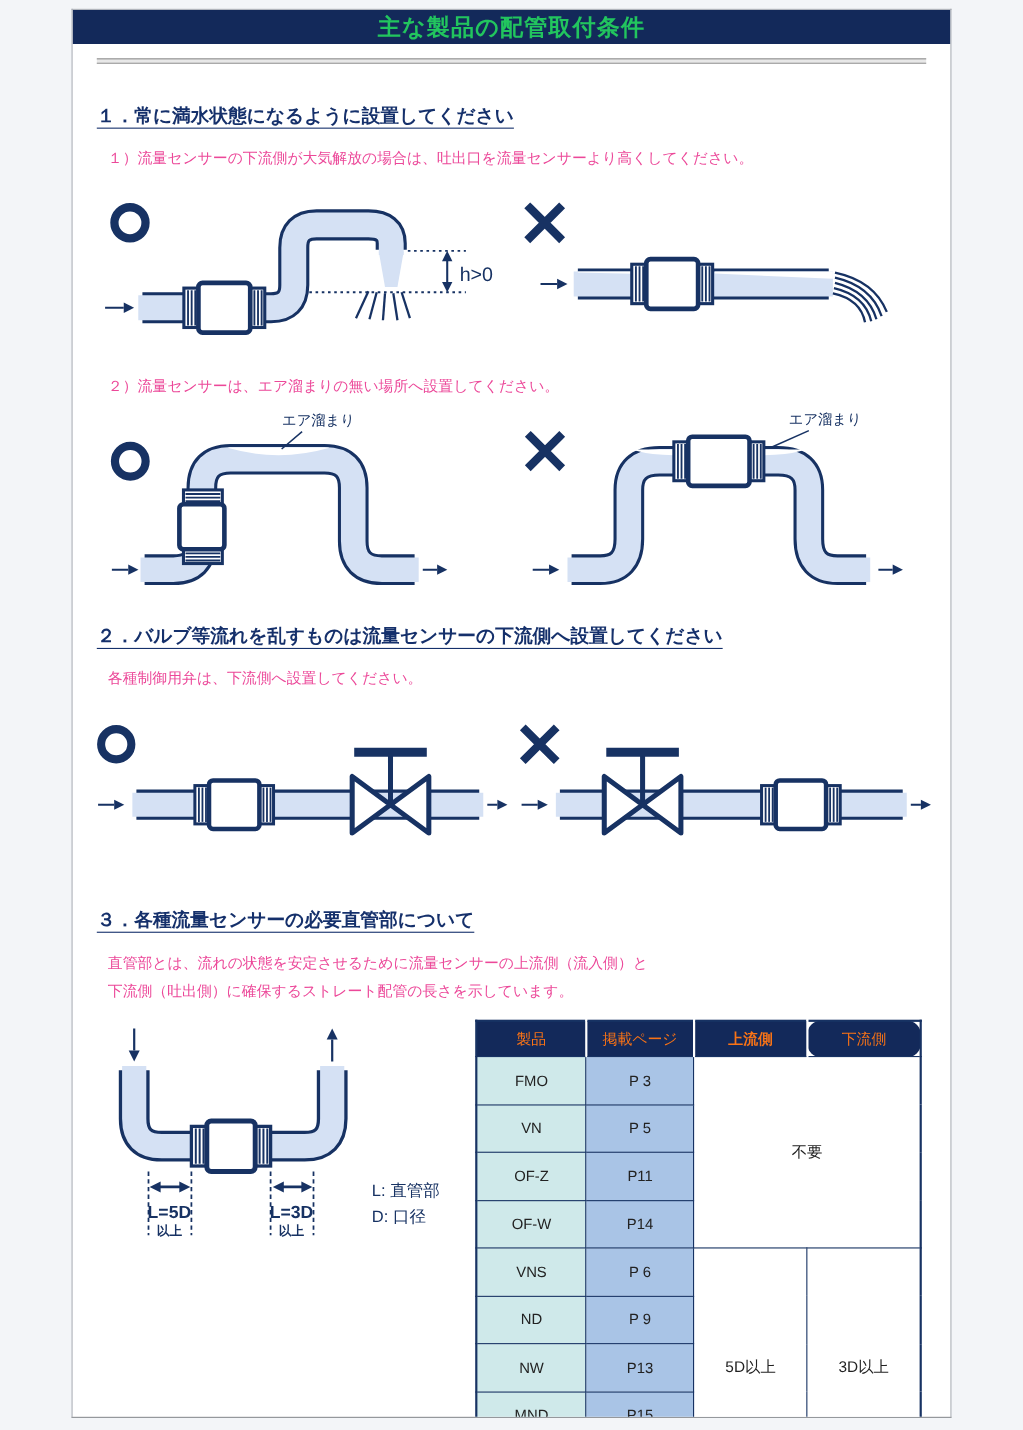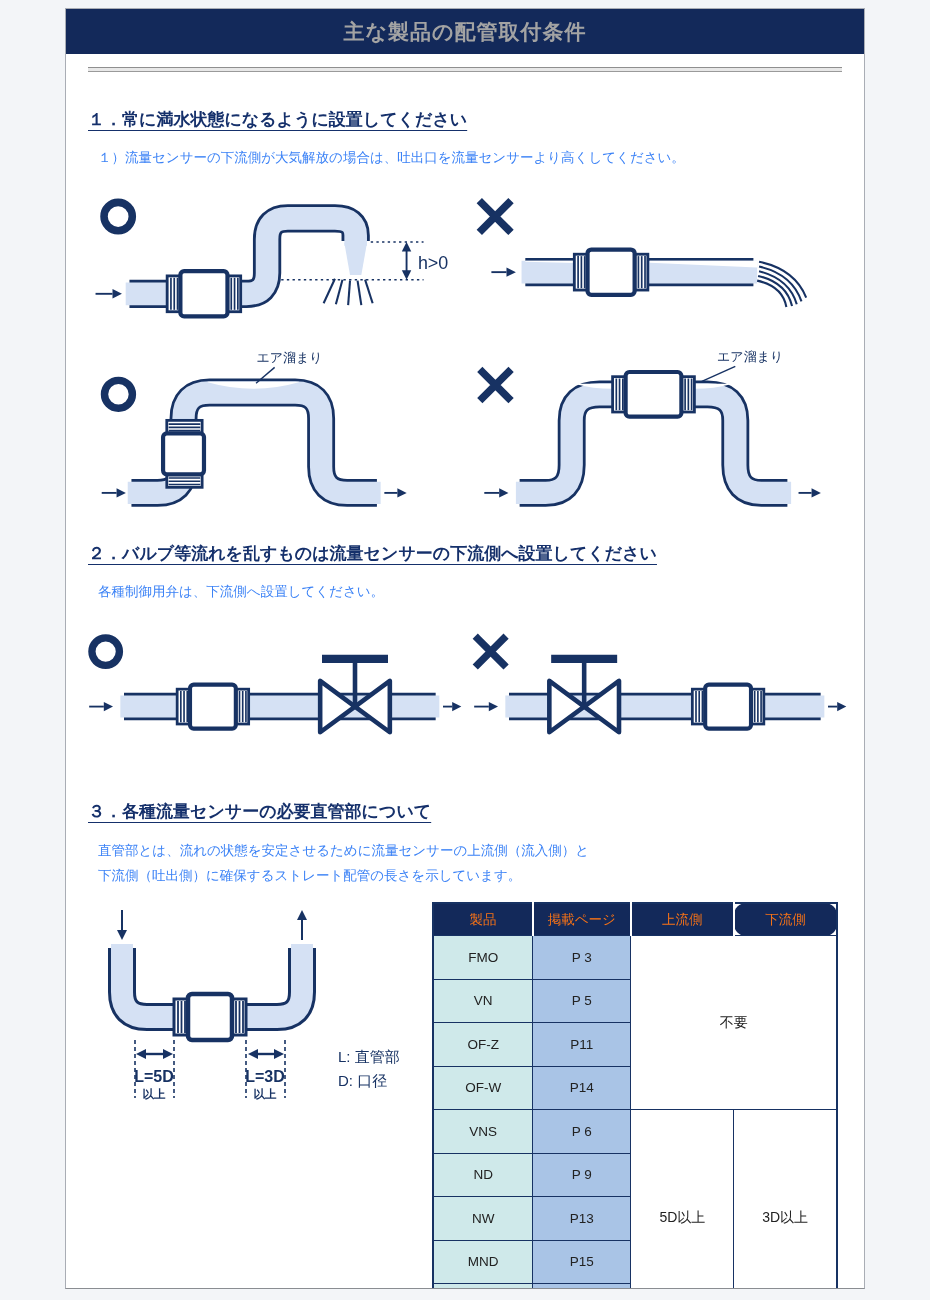--- a/index.html
+++ b/index.html
@@ -1,24 +1,24 @@
 <!DOCTYPE html>
 <html><head>
 <meta charset="utf-8">
 <style>
   html,body{margin:0;padding:0;background:#f3f5f8;font-family:"Liberation Sans","DejaVu Sans",sans-serif;}
   .page{position:relative;width:800px;height:1281px;margin:8px 0 0 65px;background:#fff;
         border:1px solid #a9adb5;border-bottom-color:#8a8d92;box-sizing:border-box;overflow:hidden;}
-  .titlebar{height:45px;background:#13295a;color:#a3a3a3;display:flex;align-items:center;justify-content:center;
+  .titlebar{height:31px;background:#13295a;color:#22c55e;display:flex;align-items:center;justify-content:center;
             font-size:21px;font-weight:bold;letter-spacing:1px;}
   .intro{margin-top:17px;text-align:center;font-size:14px;color:#1c1c1c;line-height:27px;}
   .sep{margin:13px 22px 0 22px;height:3px;border-top:1px solid #8f8f8f;border-bottom:1px solid #9a9a9a;background:#e8e8e8;}
   .sec-h{margin:36px 0 0 22px;font-size:17px;font-weight:bold;color:#15306b;
          text-decoration:underline;text-underline-offset:5px;}
-  .body-t{margin:15px 0 0 32px;font-size:13.5px;color:#3b82f6;line-height:24px;}
+  .body-t{margin:15px 0 0 32px;font-size:13.5px;color:#ec4899;line-height:24px;}
   .dia-row{display:flex;justify-content:space-between;padding:0 22px;margin-top:8px;}
   .dia-row.valves{padding:0 14px;margin-top:12px;}
   .bottom-row{display:flex;padding:0 22px;margin-top:14px;align-items:flex-start;}
   svg text{font-family:"Liberation Sans","DejaVu Sans",sans-serif;}
   .ln{stroke:#173263;fill:none;}
   .white{fill:#ffffff;}
   .lt{fill:#d5e1f4;}
   .fillnavy{fill:#173263;stroke:none;}
   .pipe-o{fill:none;stroke:#173263;}
   .pipe-i{fill:none;stroke:#d5e1f4;}
@@ -26,21 +26,21 @@
   .dot{stroke:#173263;stroke-width:1.7;stroke-dasharray:2.5 3.5;fill:none;}
   .svgtext{fill:#173263;}
   
   .sp-table{border-collapse:collapse;width:406px;border:2px solid #173263;font-size:13.5px;color:#222;}
   .sp-table th{background:#13295a;color:#f97316;font-weight:normal;height:29px;border-left:2px solid #fff;}
   .sp-table th:first-child{border-left:none;}
   .sp-table td{border:1px solid #173263;text-align:center;height:18.5px;padding:12px;}
   .sp-table td.c1{background:#cfe9ea;width:86px;}
   .sp-table td.c2{background:#a9c4e6;width:86px;}
   .sp-table td.merge{background:#fff;font-size:14px;}
-  .sp-table th.w1{width:88px;} .sp-table th.w2{width:100px;} .sp-table th.w3{width:115px;} .sp-table th.w4{width:115px;border-radius:12px;}
+  .sp-table th.w1{width:88px;} .sp-table th.w2{width:100px;} .sp-table th.w3{width:115px;font-weight:bold;} .sp-table th.w4{width:115px;border-radius:12px;}
 </style>
 </head>
 <body>
 
 <div class="page">
 
   <div class="titlebar">主な製品の配管取付条件</div>
 
 
   <div class="sep"></div>
@@ -107,20 +107,21 @@
         <line x1="127" y1="78" x2="127" y2="112" class="ln" stroke-width="1.8"></line>
         <rect x="180" y="76" width="14" height="38" class="white ln" stroke-width="3"></rect>
         <line x1="184" y1="78" x2="184" y2="112" class="ln" stroke-width="1.8"></line>
         <line x1="187.5" y1="78" x2="187.5" y2="112" class="ln" stroke-width="1.8"></line>
         <line x1="191" y1="78" x2="191" y2="112" class="ln" stroke-width="1.8"></line>
         <rect x="130" y="71" width="50" height="48" rx="4" class="white ln" stroke-width="4.5"></rect>
       </g>
     </svg>
   </div>
 
+  <div class="body-t">２）流量センサーは、エア溜まりの無い場所へ設置してください。</div>
 
   <div class="dia-row">
 
     <svg width="400" height="172" viewBox="0 0 400 185">
       <circle cx="30" cy="52" r="15" class="ln" stroke-width="8"></circle>
       <line x1="12" y1="158" x2="28" y2="158" class="ln" stroke-width="2"></line>
       <polygon points="28,153 28,163 38,158" class="fillnavy"></polygon>
       <path d="M 44 158 L 72 158 Q 100 158 100 130 L 100 78 Q 100 50 128 50 L 220 50 Q 248 50 248 78 L 248 130 Q 248 158 276 158 L 308 158" class="pipe-o" stroke-width="30"></path>
       <path d="M 40 158 L 72 158 Q 100 158 100 130 L 100 78 Q 100 50 128 50 L 220 50 Q 248 50 248 78 L 248 130 Q 248 158 276 158 L 312 158" class="pipe-i" stroke-width="24"></path>
       <path d="M 126 39 Q 175 53 224 39 L 224 38.5 L 126 38.5 Z" class="white"></path>

